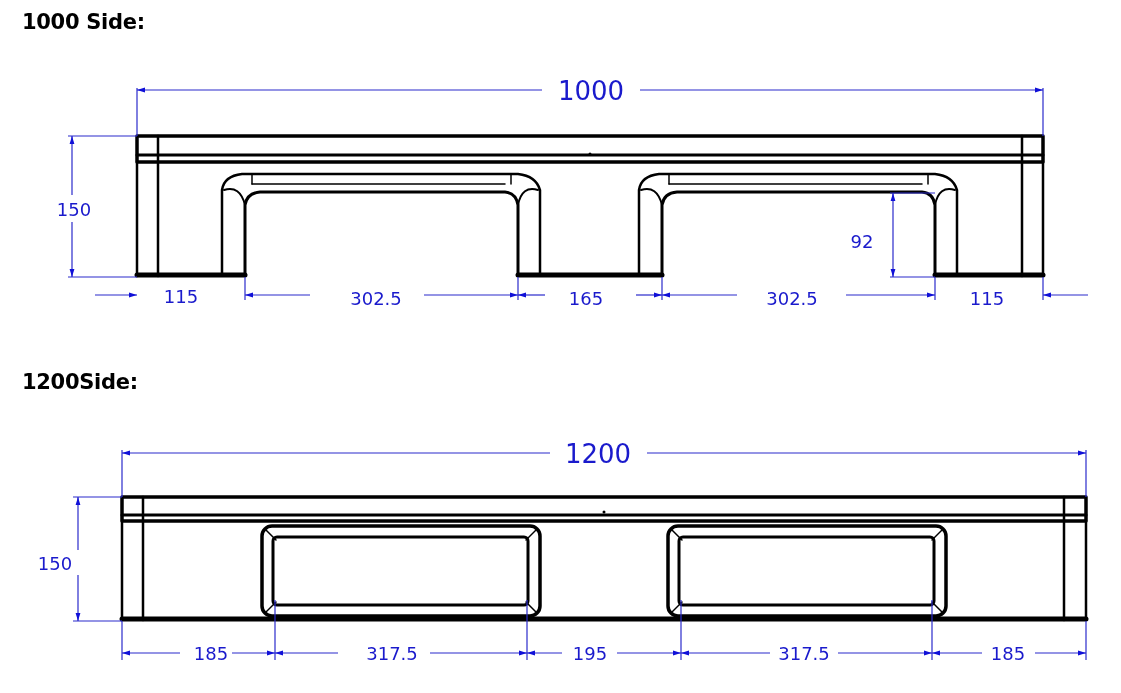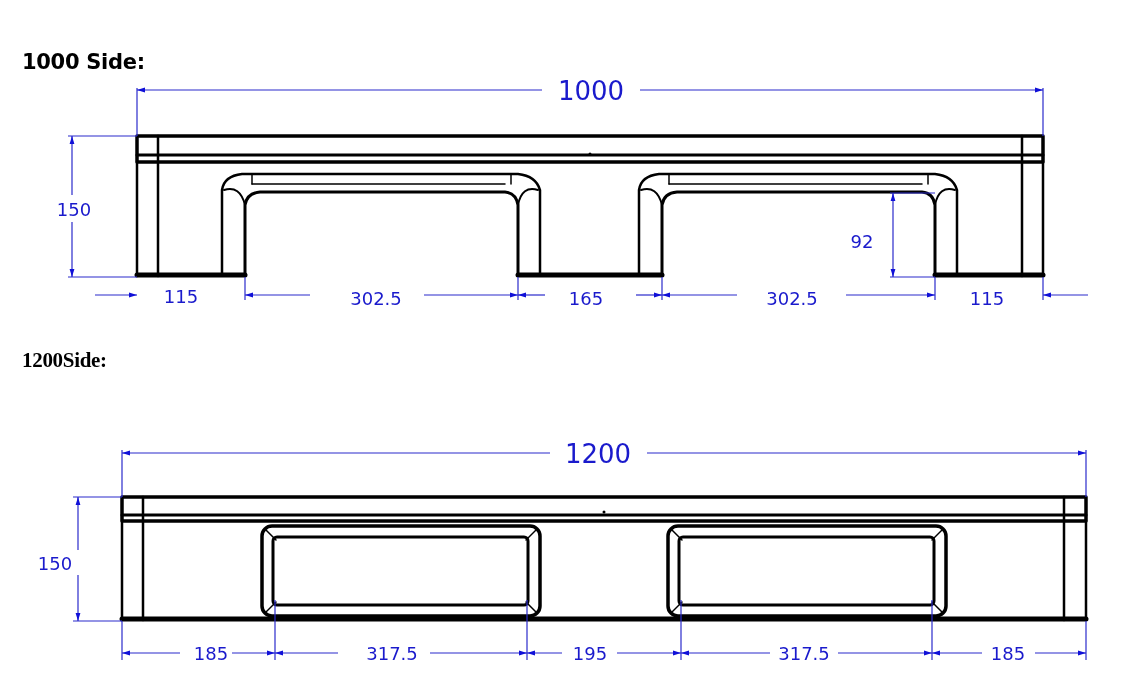--- a/index.html
+++ b/index.html
@@ -1,21 +1,21 @@
 <!DOCTYPE html>
 <html><head>
 <meta charset="utf-8">
 <style>
   html, body { margin: 0; padding: 0; background: #ffffff; }
   body { width: 1121px; height: 693px; position: relative; overflow: hidden;
          font-family: "Liberation Sans", sans-serif; }
   .heading { position: absolute; left: 22px; font-family: "DejaVu Sans", sans-serif;
              font-weight: bold; font-size: 21px; color: #000; letter-spacing: -0.3px; }
-  #h1 { top: 10px; margin-top: 40px; }
-  #h2 { top: 348px; font-family: Liberation Serif, serif; }
+  #h1 { top: 10px; }
+  #h2 { top: 370px; }
   svg { position: absolute; left: 0; top: 0; }
   .dim-text { font-family: "DejaVu Sans", sans-serif; fill: #1a1acc; }
   .dim-line { stroke: #2a2acc; stroke-width: 1.2; fill: none; }
   .arrow { fill: #1010d8; }
   .ink { stroke: #000; fill: none; stroke-linejoin: round; stroke-linecap: round; }
 </style>
 </head>
 <body>
 
 <div id="h1" class="heading">1000 Side:</div>

